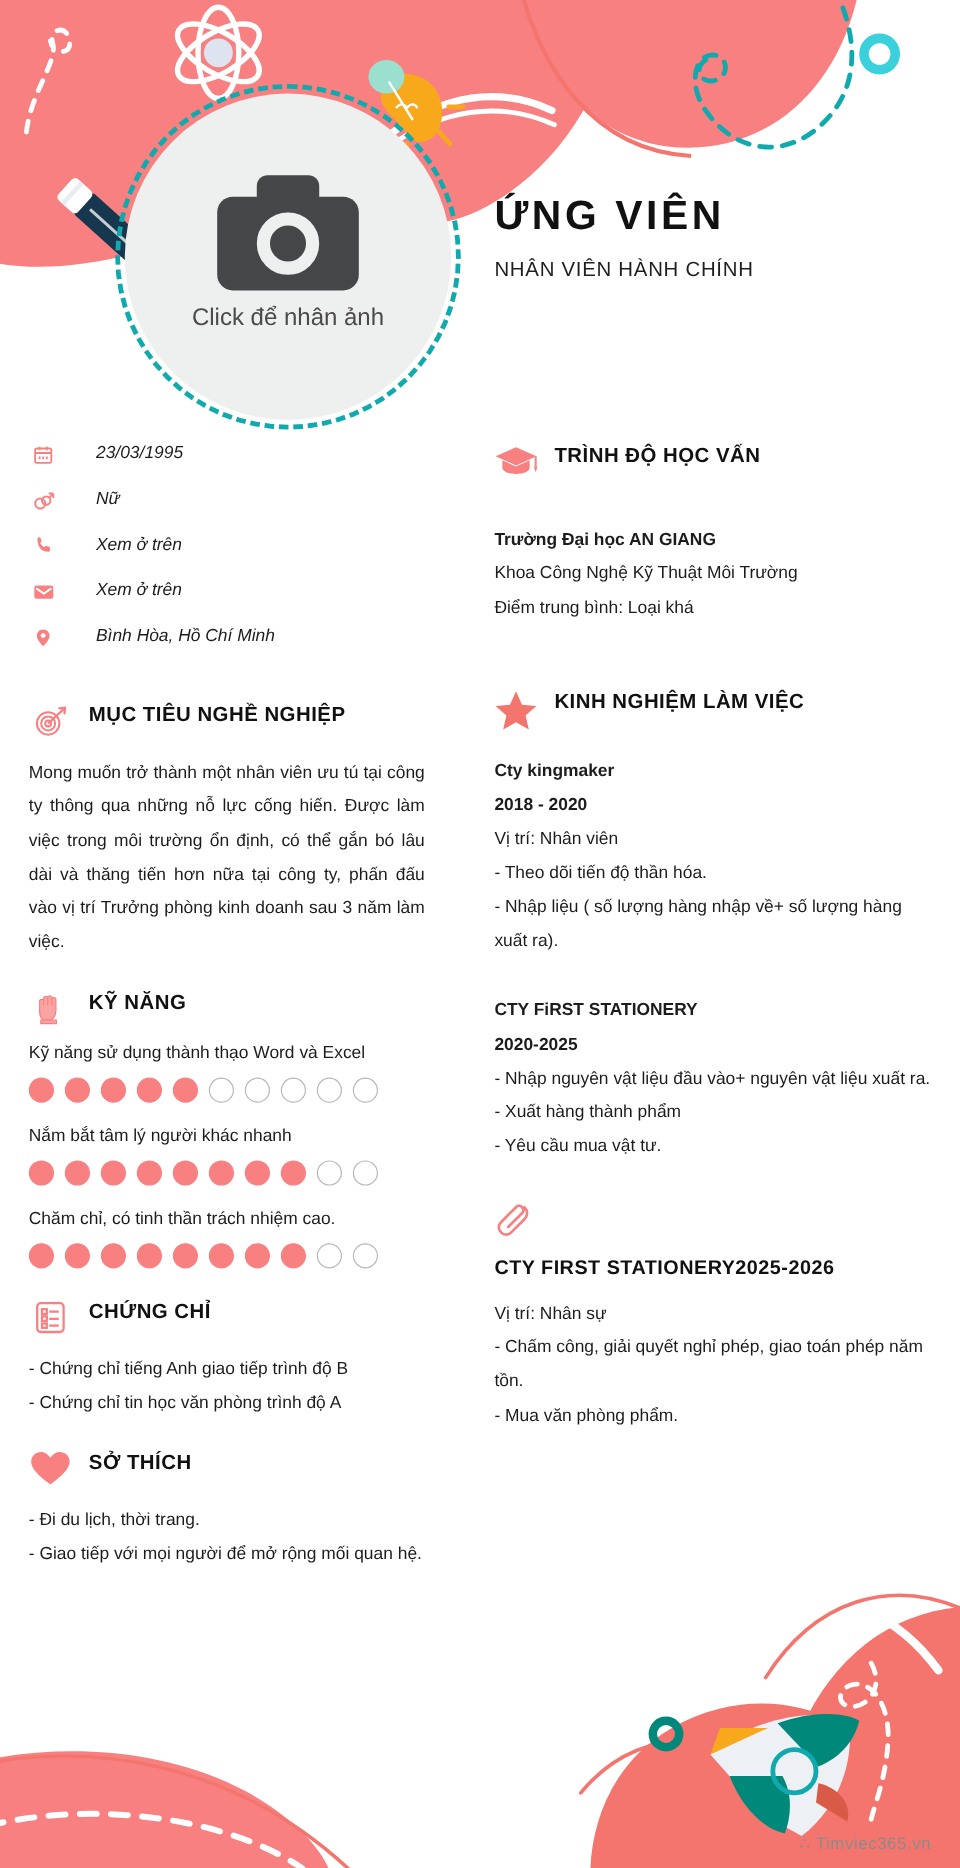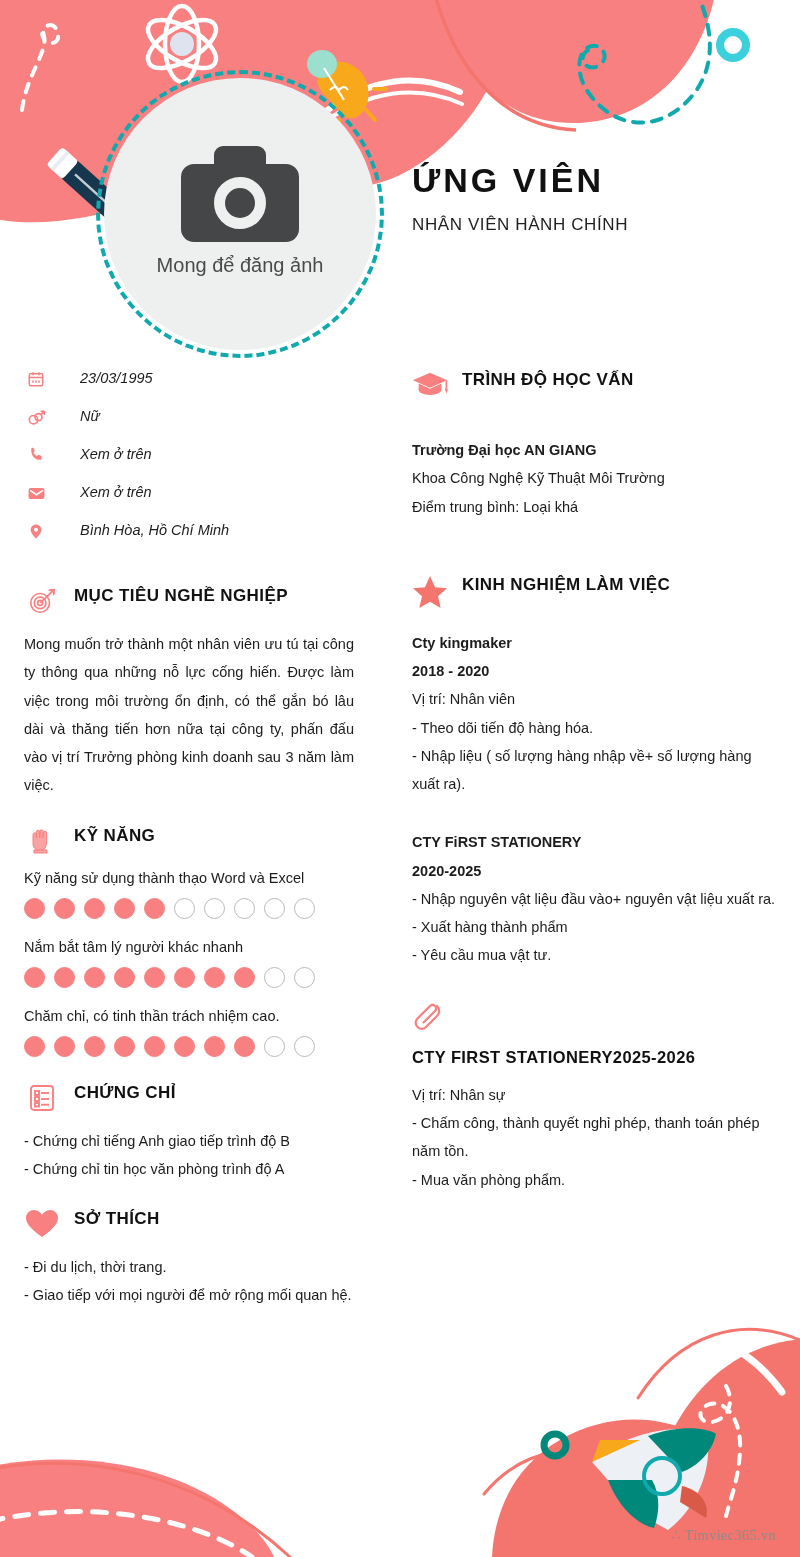--- a/index.html
+++ b/index.html
@@ -96,21 +96,21 @@
     border:1px solid #b9b9b9; background:#fff;
   }
   .dot.on { background:#F98080; border-color:#F98080; }
 
   
   .job { margin-bottom:30px; }
 
   
   .watermark {
     position:absolute; right:24px; bottom:13px;
-    font-family:Liberation Serif, serif;
+    font-family:Liberation Sans, sans-serif;
     font-size:14px; color:#8b8b8b; letter-spacing:0.5px;
     z-index:6;
   }
 </style>
 </head>
 <body>
 
 <div class="deco">
   <svg width="800" height="1557" viewBox="0 0 800 1557" xmlns="http://www.w3.org/2000/svg">
 
@@ -175,21 +175,21 @@
 </div>
 
 <div class="header">
   <div class="photo-ring"></div>
   <div class="photo-slot">
     <div class="cam">
       <div class="cam-hump"></div>
       <div class="cam-body"></div>
       <div class="cam-lens"></div>
     </div>
-    <div class="photo-caption">Mong để đăng ảnh</div>
+    <div class="photo-caption">Click để nhân ảnh</div>
   </div>
 
   <div class="name-block">
     <div class="cv-name">ỨNG VIÊN</div>
     <div class="cv-role">NHÂN VIÊN HÀNH CHÍNH</div>
   </div>
 </div>
 
 <div class="cols">
 
@@ -383,21 +383,21 @@
           <path d="M18 1 L23 12.3 L35 13.3 L26 21.3 L28.7 33 L18 26.8 L7.3 33 L10 21.3 L1 13.3 L13 12.3 Z"></path>
         </svg>
       </span>
       <span class="sec-title">KINH NGHIỆM LÀM VIỆC</span>
     </div>
     <div id="jobs-wrap" style="margin-top:20px;">
         <div class="job">
           <div class="line b">Cty kingmaker</div>
           <div class="line b">2018 - 2020</div>
           <div class="line">Vị trí: Nhân viên</div>
-          <div class="line">- Theo dõi tiến độ hàng hóa.</div>
+          <div class="line">- Theo dõi tiến độ thần hóa.</div>
           <div class="line">- Nhập liệu ( số lượng hàng nhập về+ số lượng hàng xuất ra).</div>
         </div>
         <div class="job">
           <div class="line b">CTY FiRST STATIONERY</div>
           <div class="line b">2020-2025</div>
           <div class="line">- Nhập nguyên vật liệu đầu vào+ nguyên vật liệu xuất ra.</div>
           <div class="line">- Xuất hàng thành phẩm</div>
           <div class="line">- Yêu cầu mua vật tư.</div>
         </div>
       </div>
@@ -406,20 +406,20 @@
       <span class="ic">
         <svg width="32" height="34" viewBox="0 0 32 34" fill="none" stroke="#F98080" stroke-width="2.2" stroke-linecap="round">
           <path d="M23 6 C26 9 26 13 23 16 L12 27 C9.5 29.5 6 29.5 3.5 27 C1 24.5 1 21 3.5 18.5 L16 6 C17.5 4.5 19.5 4.5 21 6 C22.5 7.5 22.5 9.5 21 11 L9.5 22.5"></path>
         </svg>
       </span>
       <span class="sec-title sm">CTY FIRST STATIONERY2025-2026</span>
     </div>
     <div style="margin-top:14px;">
       <div class="line">Vị trí: Nhân sự</div>
       <div id="extra-duties">
-          <div class="line">- Chấm công, thành quyết nghỉ phép, thanh toán phép năm tồn.</div>
+          <div class="line">- Chấm công, giải quyết nghỉ phép, giao toán phép năm tồn.</div>
           <div class="line">- Mua văn phòng phẩm.</div>
         </div>
     </div>
   </div>
 </div>
 
 <div class="watermark">∴ Timviec365.vn</div>
 
 </body></html>

